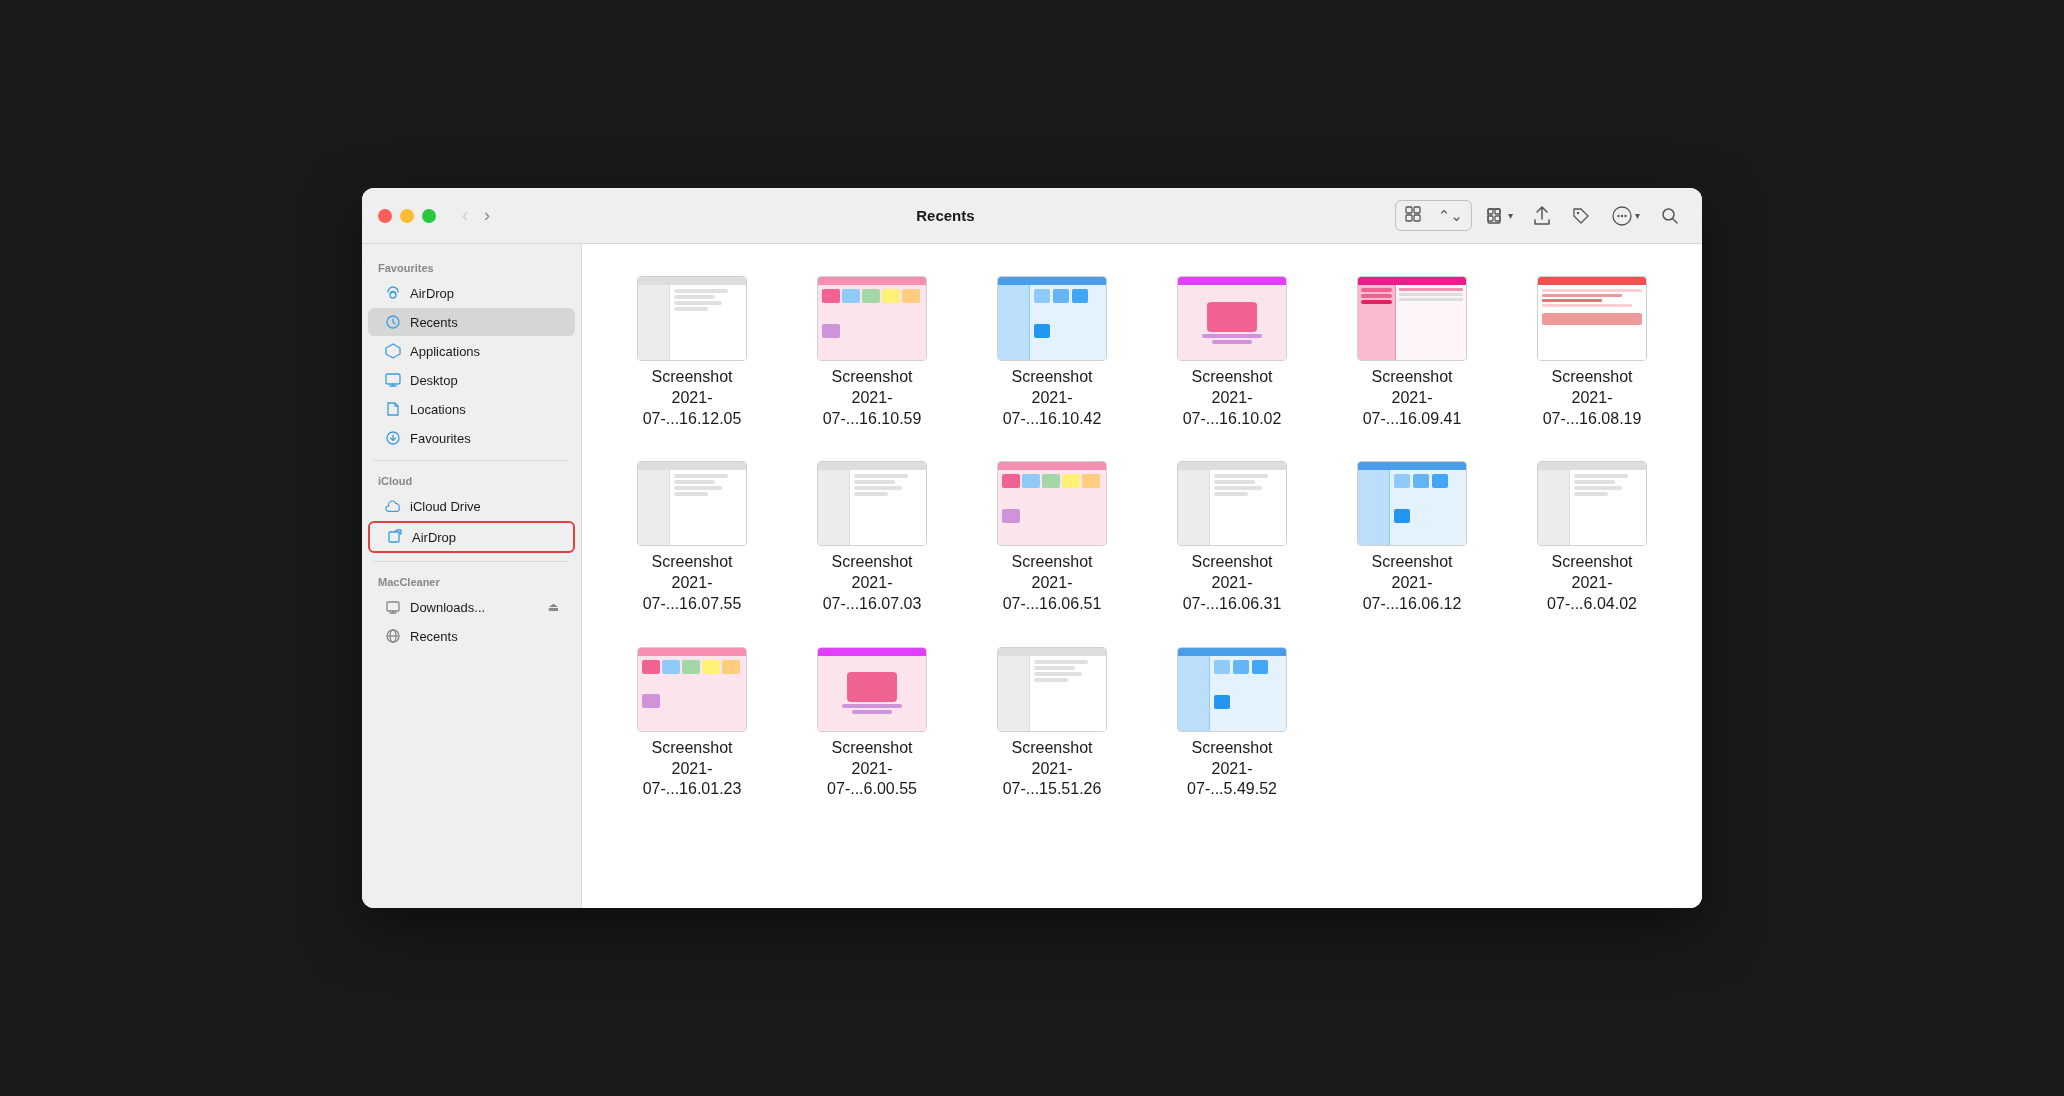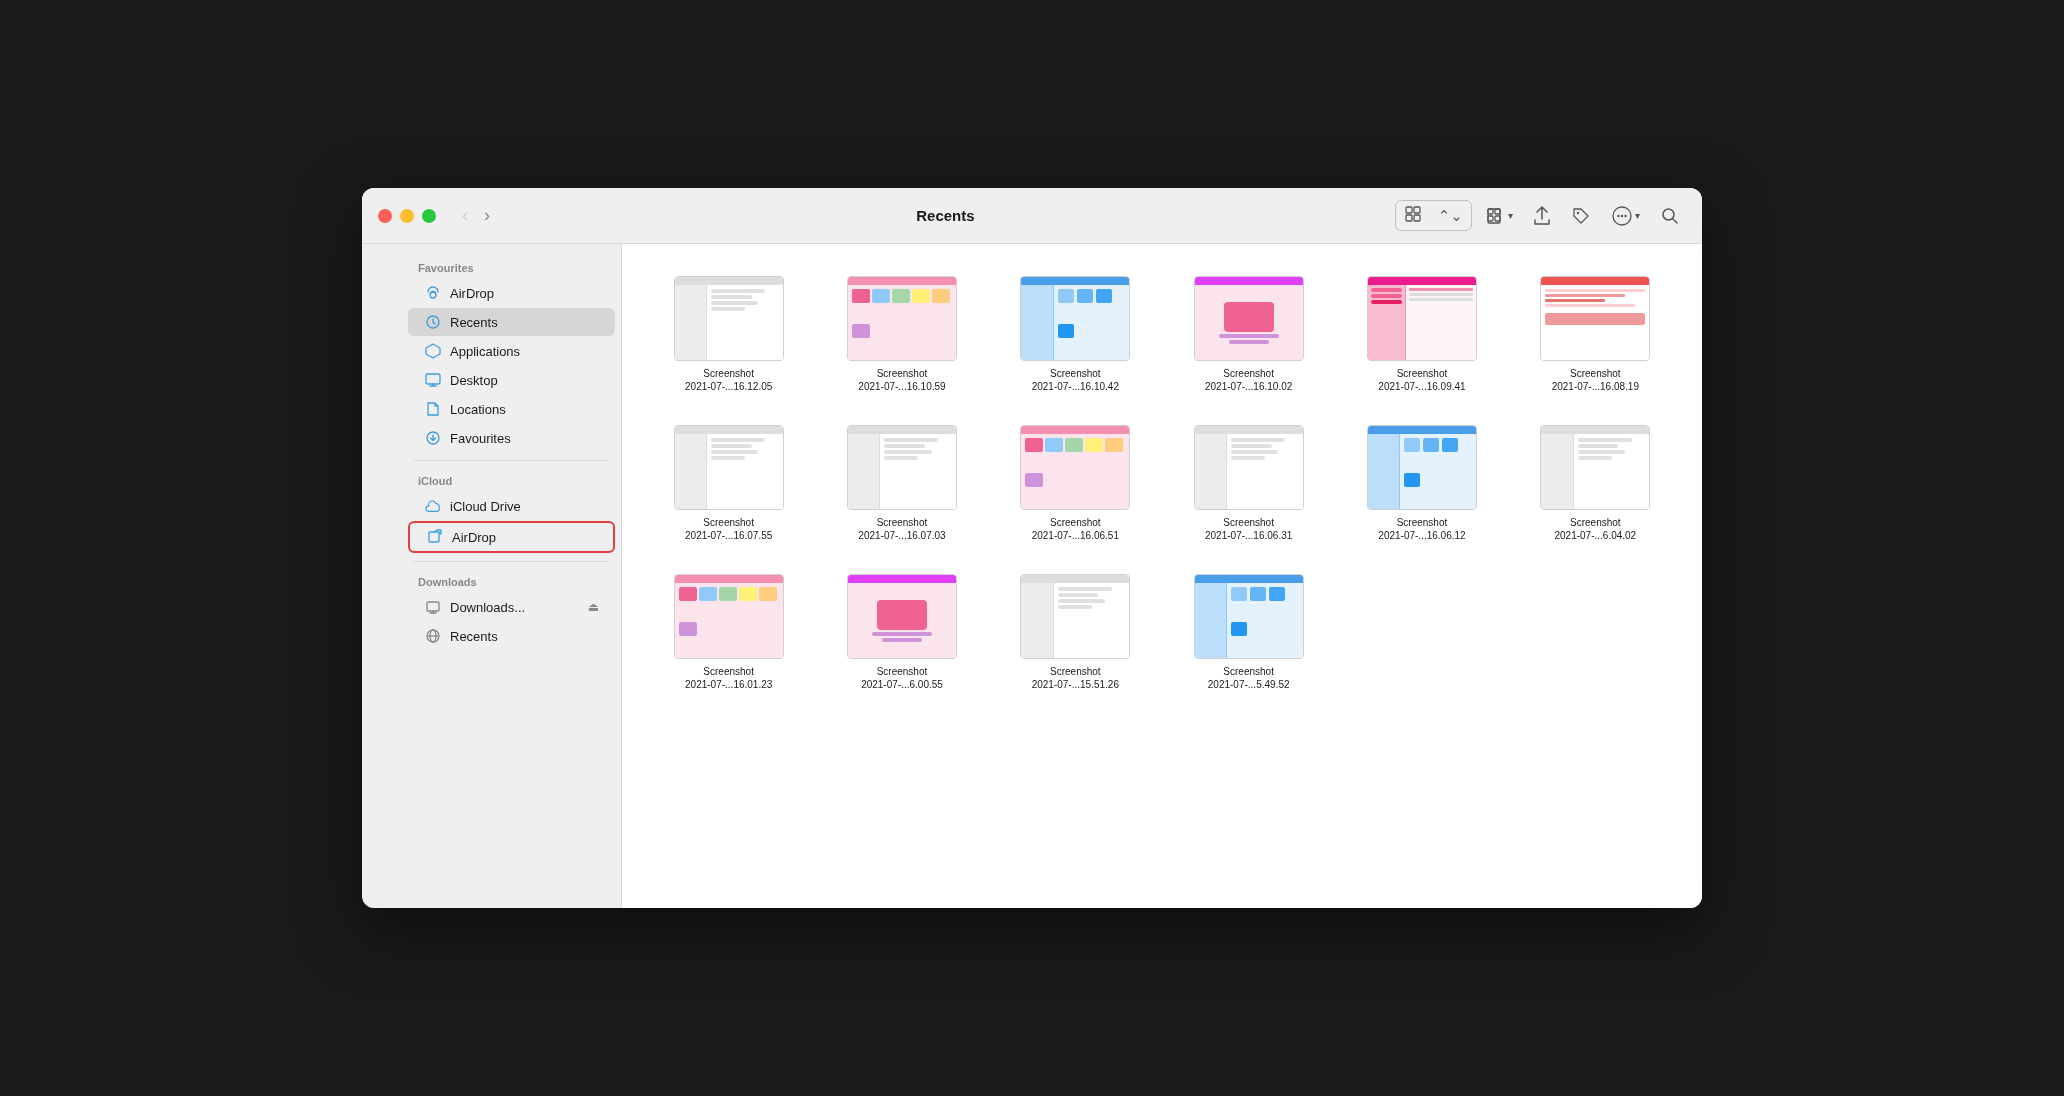--- a/index.html
+++ b/index.html
@@ -96,21 +96,20 @@
       border: none;
       padding: 4px 8px;
       cursor: pointer;
       color: #555;
       font-size: 15px;
     }
     .content {
       display: flex;
       flex: 1;
       overflow: hidden;
-      margin-left: 40px;
     }
     .sidebar {
       width: 220px;
       background: #f0eff0;
       border-right: 1px solid #d8d8d8;
       overflow-y: auto;
       padding: 12px 0;
       flex-shrink: 0;
     }
     .sidebar-section-label {
@@ -181,21 +180,21 @@
       background: #f5f5f5;
       border: 1px solid #d0d0d0;
       border-radius: 4px;
       overflow: hidden;
       display: flex;
       align-items: center;
       justify-content: center;
       position: relative;
     }
     .file-name {
-      font-size: 10px;
+      font-size: 16px;
       color: #1a1a1a;
       text-align: center;
       line-height: 1.3;
       max-width: 120px;
     }
 
     
     .icon-airdrop { color: #3b9ede; }
     .icon-recents { color: #3b9ede; }
     .icon-apps { color: #3b9ede; }
@@ -363,21 +362,21 @@
           <svg width="16" height="16" viewBox="0 0 16 16" fill="none">
             <rect x="2" y="3" width="10" height="10" rx="1" stroke="#3b9ede" stroke-width="1.3"></rect>
             <path d="M7 3l3-2h4v4l-2-2" stroke="#3b9ede" stroke-width="1.3" stroke-linejoin="round"></path>
           </svg>
         </span>
         <span class="sidebar-label">AirDrop</span>
       </div>
 
       <div class="divider"></div>
 
-      <div class="sidebar-section-label">Downloads</div>
+      <div class="sidebar-section-label">MacCleaner</div>
 
       <div class="sidebar-item">
         <span class="sidebar-icon icon-mac">
           <svg width="16" height="16" viewBox="0 0 16 16" fill="none">
             <rect x="2" y="3" width="12" height="9" rx="1" stroke="#888" stroke-width="1.3"></rect>
             <path d="M5 14h6" stroke="#888" stroke-width="1.3" stroke-linecap="round"></path>
             <path d="M8 12v2" stroke="#888" stroke-width="1.3" stroke-linecap="round"></path>
           </svg>
         </span>
         <span class="sidebar-label">Downloads...</span>

